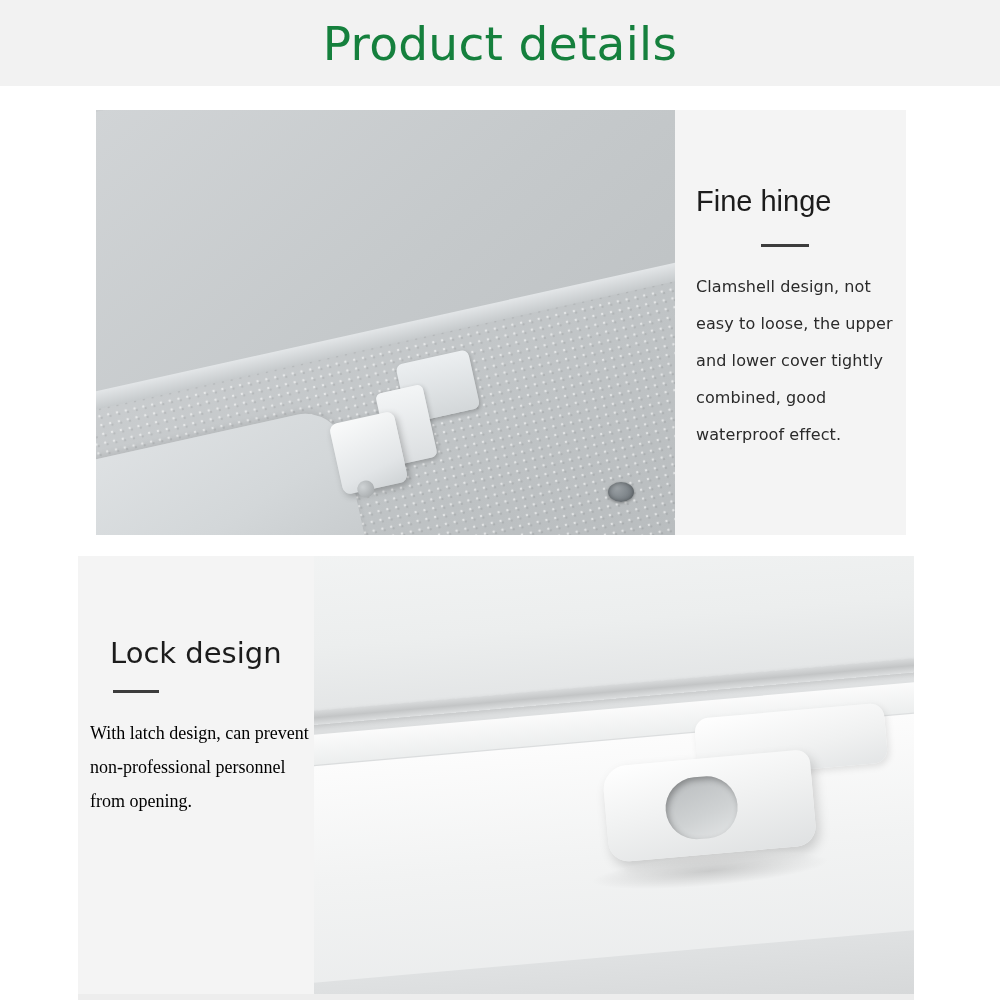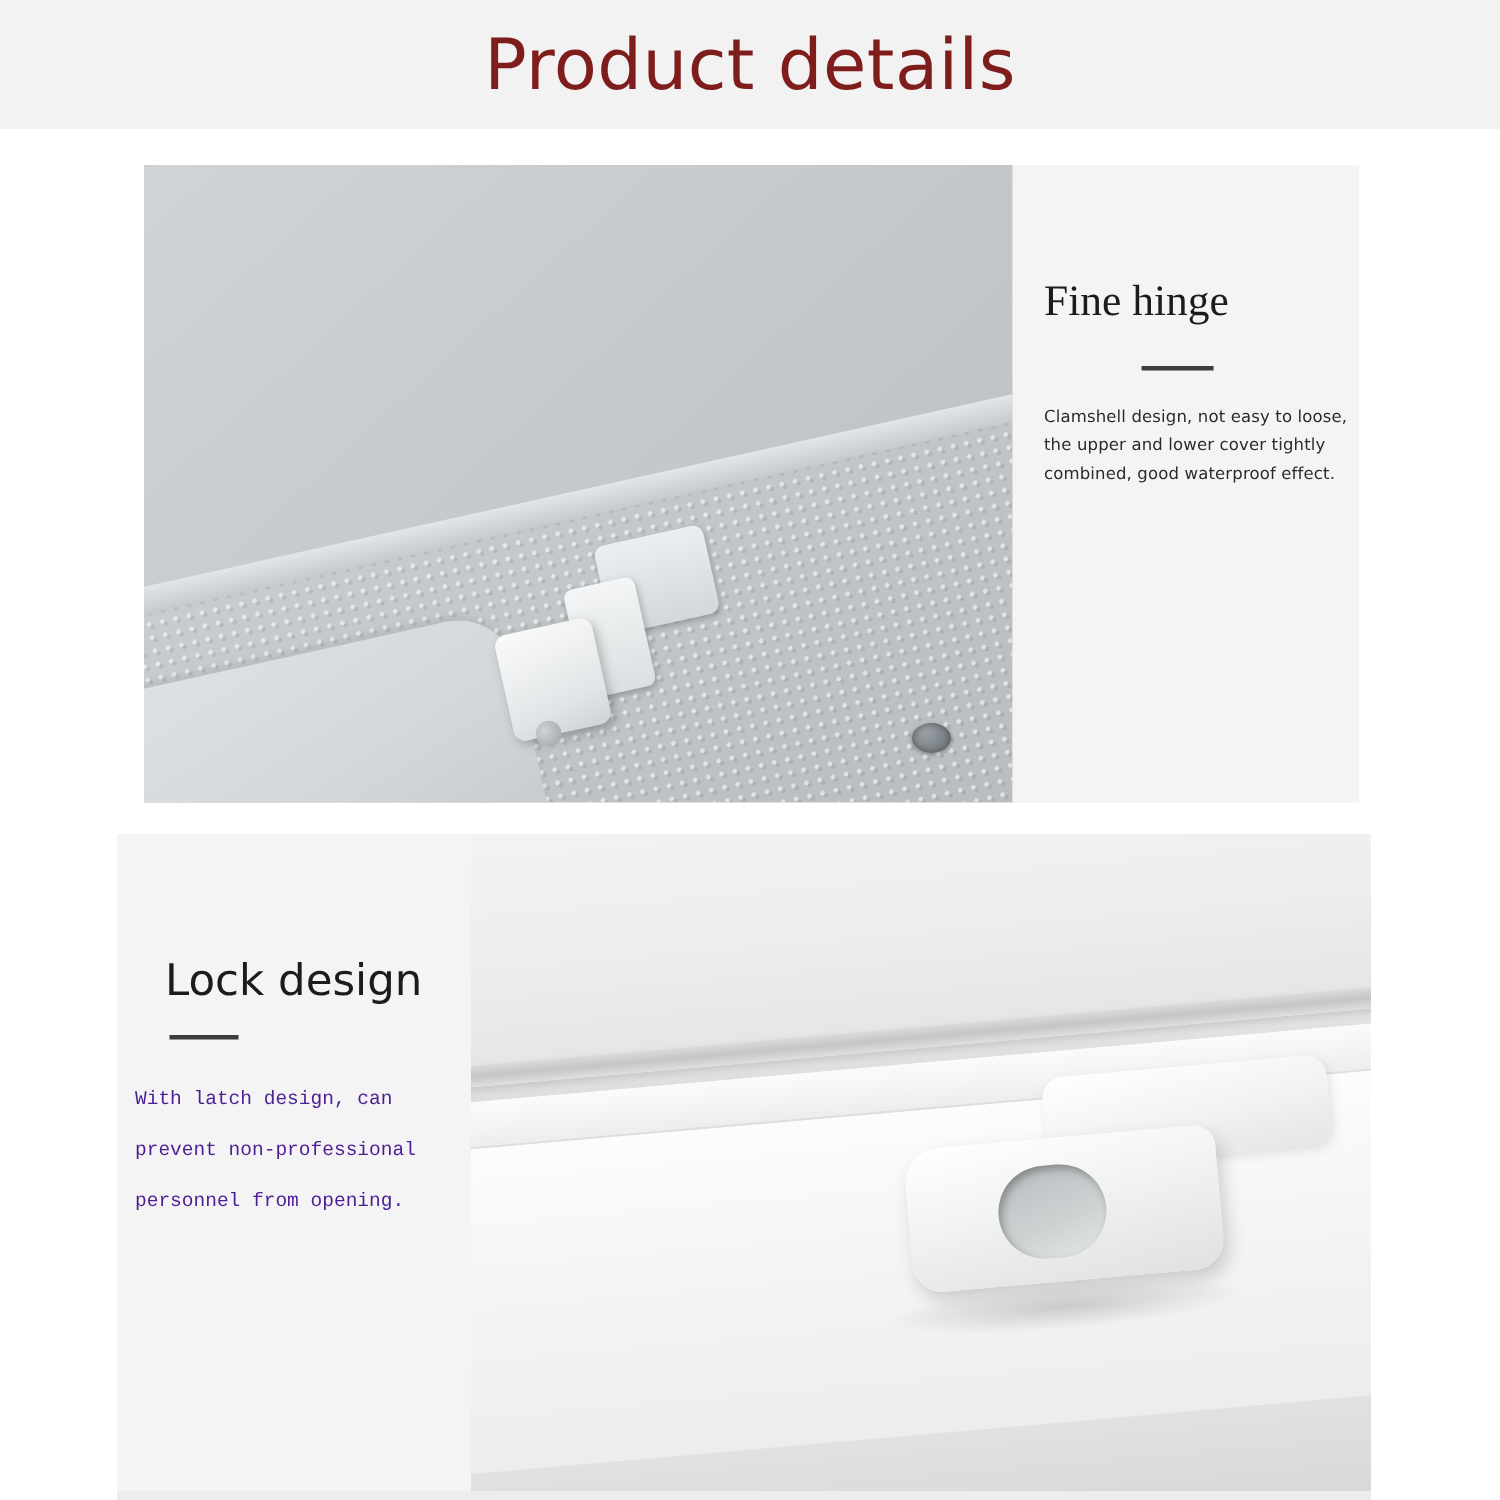--- a/index.html
+++ b/index.html
@@ -29,21 +29,21 @@
     width: 1000px;
     height: 86px;
     background: #f2f2f2;
     display: flex;
     align-items: center;
     justify-content: center;
   }
   .header-title {
     font-size: 47px;
     font-weight: 400;
-    color: #7f1d1d;
+    color: #15803d;
     letter-spacing: 0.3px;
     font-family: "DejaVu Sans", sans-serif;
   }
 
   
   .panel1 {
     position: absolute;
     left: 96px;
     top: 110px;
     width: 810px;
@@ -181,37 +181,37 @@
     height: 425px;
     background: #f4f4f4;
     padding: 0;
   }
   .cap-title {
     position: absolute;
     left: 21px;
     top: 75px;
     font-size: 29px;
     color: #1c1c1c;
-    font-family: Liberation Serif, serif;
+    font-family: Liberation Sans, sans-serif;
   }
   .cap-rule {
     position: absolute;
     left: 86px;
     top: 134px;
     width: 48px;
     height: 3px;
     background: #3c3c3c;
   }
   .cap-body {
     position: absolute;
     left: 21px;
     top: 158px;
     width: 208px;
-    font-size: 11px;
-    line-height: 19px;
+    font-size: 16px;
+    line-height: 37px;
     color: #2a2a2a;
     font-family: "DejaVu Sans", sans-serif;
     letter-spacing: 0.1px;
   }
 
   
   .panel2 {
     position: absolute;
     left: 78px;
     top: 556px;
@@ -243,24 +243,24 @@
     top: 134px;
     width: 46px;
     height: 3px;
     background: #3c3c3c;
   }
   .cap2-body {
     position: absolute;
     left: 12px;
     top: 160px;
     width: 224px;
-    font-size: 13px;
+    font-size: 18px;
     line-height: 34px;
-    color: #4c1d95;
-    font-family: Liberation Mono, monospace;
+    color: #000000;
+    font-family: Liberation Serif, serif;
   }
   .photo-lock {
     position: absolute;
     left: 236px;
     top: 0;
     width: 600px;
     height: 438px;
     overflow: hidden;
     background: linear-gradient(180deg, #e7e9ea 0%, #dcdedf 40%, #d2d4d5 100%);
   }

